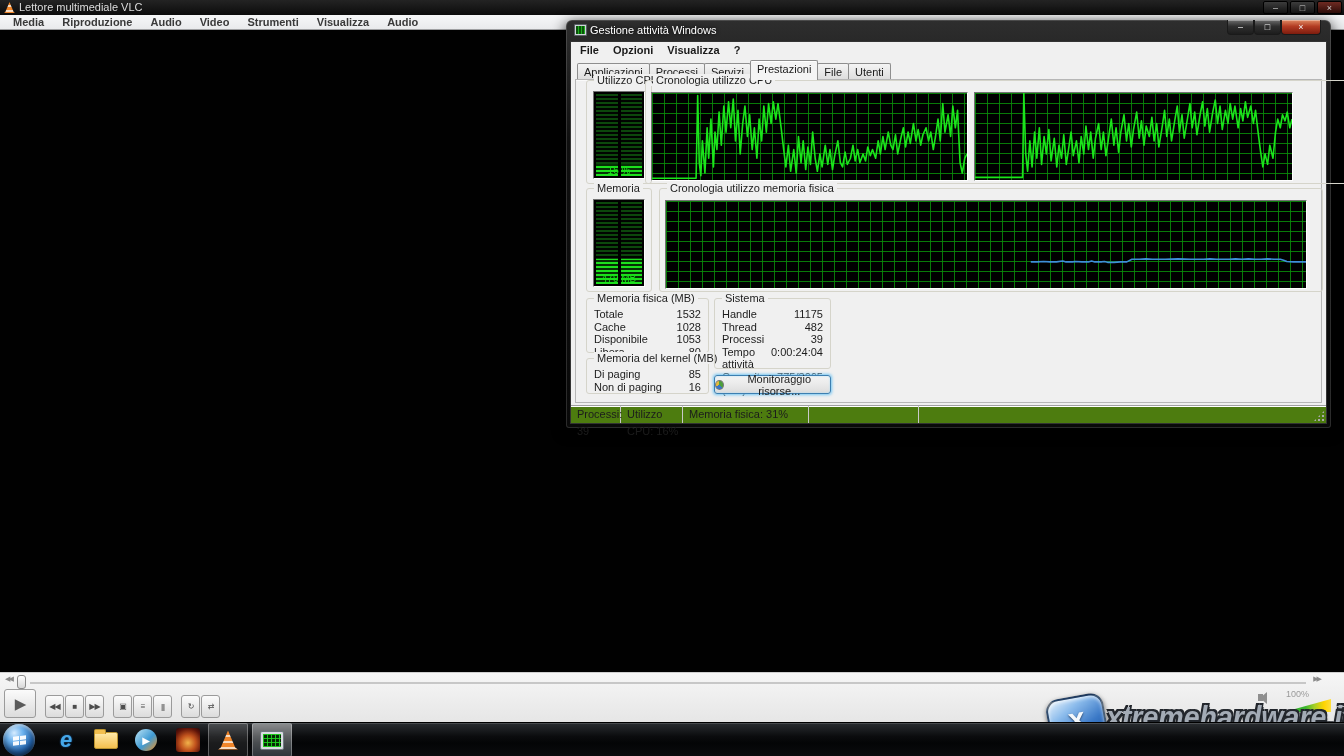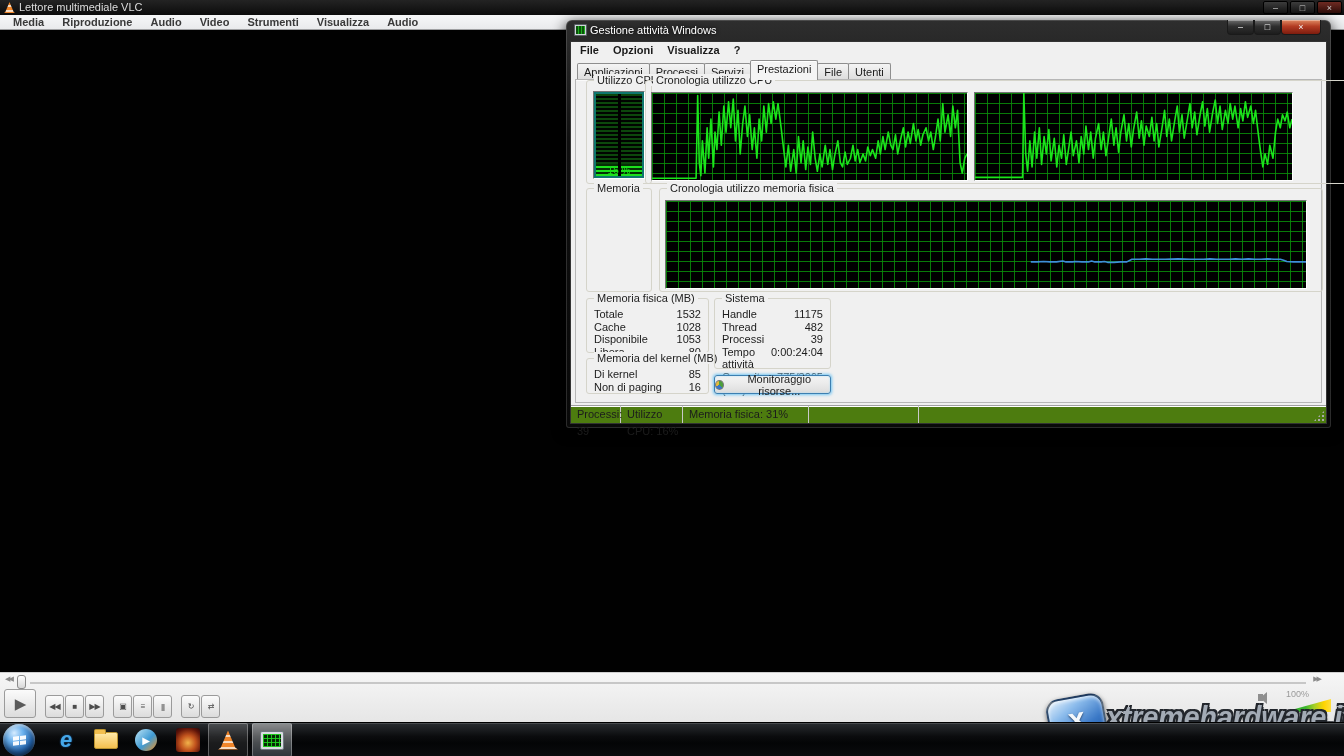--- a/index.html
+++ b/index.html
@@ -83,21 +83,21 @@
   #tab-page { left:4px; top:37px; right:4px; bottom:20px; background:#f0f0f0;
     border:1px solid #b6b6b6; box-shadow:inset 0 1px 0 #fafafa; }
 
   .groupbox { position:absolute; border:1px solid #d5d4ca; border-radius:3px; }
   .gb-title { position:absolute; top:-7px; left:7px; background:#f0f0f0; padding:0 3px;
     font-size:11px; color:#1c1c1c; white-space:nowrap; }
   .gb-rows { position:absolute; top:9px; left:2px; right:2px; }
   .info-row { display:flex; justify-content:space-between; font-size:11px;
     line-height:12.6px; padding:0 5px; color:#1c1c1c; }
 
-  .sunken { border:1px solid; border-color:#737373 #fff #fff #737373; background:#0f766e; }
+  .sunken { border:1px solid; border-color:#737373 #fff #fff #737373; background:#000000; }
   .led { position:absolute; }
   .led-dim { position:absolute; inset:2px;
     background:repeating-linear-gradient(to top,#0c470c 0 2px,#010401 2px 4px); }
   .led-lit { position:absolute; left:2px; right:2px; bottom:2px;
     background:repeating-linear-gradient(to top,#1de01d 0 2px,#053005 2px 4px); }
   .led-split { position:absolute; top:2px; bottom:2px; left:50%; width:3px;
     margin-left:-1.5px; background:#000; }
   .led-value { position:absolute; bottom:2px; width:100%; text-align:center;
     color:var(--accent_green,#16e016); font-size:10px; }
 
@@ -279,20 +279,26 @@
         </div>
       <div class="graph sunken" style="left:328px;top:11px;width:319px;height:89px" data-name="cpu-history-chart-2">
           <svg viewBox="0 0 100 100" preserveAspectRatio="none">
             <polyline points="0,97 14,97 15,97 15.4,0 16,70 16.6,90 17.3,55 18,85 18.8,45 19.5,75 20.3,40 21,82 21.8,50 22.5,70 23.3,42 24,78 25,52 25.8,85 26.5,60 27.3,75 28,48 28.8,82 29.5,65 30.3,45 31,72 32,55 32.8,80 33.5,50 34.3,70 35,38 35.8,65 36.5,45 37.3,75 38,52 39,35 39.8,65 40.5,45 41.3,72 42,55 43,30 43.8,60 44.5,40 45.3,68 46,45 47,25 47.8,55 48.5,35 49.3,62 50,42 51,22 51.8,52 52.5,32 53.3,60 54,38 55,50 55.8,28 56.5,55 57.3,35 58,62 59,40 59.8,20 60.5,50 61.3,30 62,55 63,32 63.8,15 64.5,45 65.3,25 66,52 67,30 67.8,12 68.5,40 69.3,22 70,48 71,25 71.8,10 72.5,38 73.3,18 74,45 75,22 75.8,8 76.5,35 77.3,15 78,42 79,20 79.8,35 80.5,12 81.3,30 82,15 83,40 83.8,18 84.5,32 85.3,10 86,28 87,15 87.8,35 88.5,20 89.3,45 90,65 90.8,85 91.5,70 92.3,82 93,60 94,75 94.8,45 95.5,30 96.3,40 97,25 97.8,32 98.5,22 99.3,40 100,30" fill="none" stroke="#1be41b" stroke-width="1.6" vector-effect="non-scaling-stroke" stroke-linejoin="round"></polyline>
           </svg>
         </div>
     </div>
 
     <div class="groupbox" style="left:15px;top:146px;width:66px;height:104px" data-name="memory-groupbox">
       <span class="gb-title" data-name="memory-group-title">Memoria</span>
+      <div class="led sunken" style="left:6px;top:10px;width:52px;height:88px" data-name="memory-meter">
+        <div class="led-dim"></div>
+        <div class="led-lit" style="height: calc(31% - 2px);"></div>
+        <div class="led-split"></div>
+        <div class="led-value" data-name="memory-value">479 MB</div>
+      </div>
     </div>
 
     <div class="groupbox" style="left:88px;top:146px;width:664px;height:104px" data-name="memory-history-groupbox">
       <span class="gb-title" data-name="memory-history-group-title">Cronologia utilizzo memoria fisica</span>
       <div class="graph sunken" style="left:5px;top:11px;width:642px;height:89px" data-name="memory-history-chart">
           <svg viewBox="0 0 100 100" preserveAspectRatio="none">
             <polyline points="57,70 58,70 59,69.5 60,70 61,70 62,69 62.5,70 63.5,70 64,69.5 65,70 66,70 66.5,69 67,70 68,70 68.5,69.5 69,70.5 70,70.5 71,70 72,70 72.8,67 74,67 75,66.5 76,67 78,67 80,66.5 82,67 84,67 85,66.5 86,67 88,67 89,66.5 90,67 91,66.5 92,67 93,67 94,66.5 95,67 96,67 96.5,68 97,69.5 98,70 100,70" fill="none" stroke="#3e8fd8" stroke-width="1.6" vector-effect="non-scaling-stroke" stroke-linejoin="round"></polyline>
           </svg>
         </div>
     </div>
@@ -316,21 +322,21 @@
             <span data-name="info-label">Libera</span>
             <span data-name="info-value">80</span>
           </div>
         </div>
     </div>
 
     <div class="groupbox" style="left:15px;top:316px;width:123px;height:36px" data-name="kernel-memory-groupbox">
       <span class="gb-title" data-name="kernel-memory-title">Memoria del kernel (MB)</span>
       <div class="gb-rows">
           <div class="info-row" data-name="info-row">
-            <span data-name="info-label">Di kernel</span>
+            <span data-name="info-label">Di paging</span>
             <span data-name="info-value">85</span>
           </div>
           <div class="info-row" data-name="info-row">
             <span data-name="info-label">Non di paging</span>
             <span data-name="info-value">16</span>
           </div>
         </div>
     </div>
 
     <div class="groupbox" style="left:143px;top:256px;width:117px;height:71px" data-name="system-groupbox">

